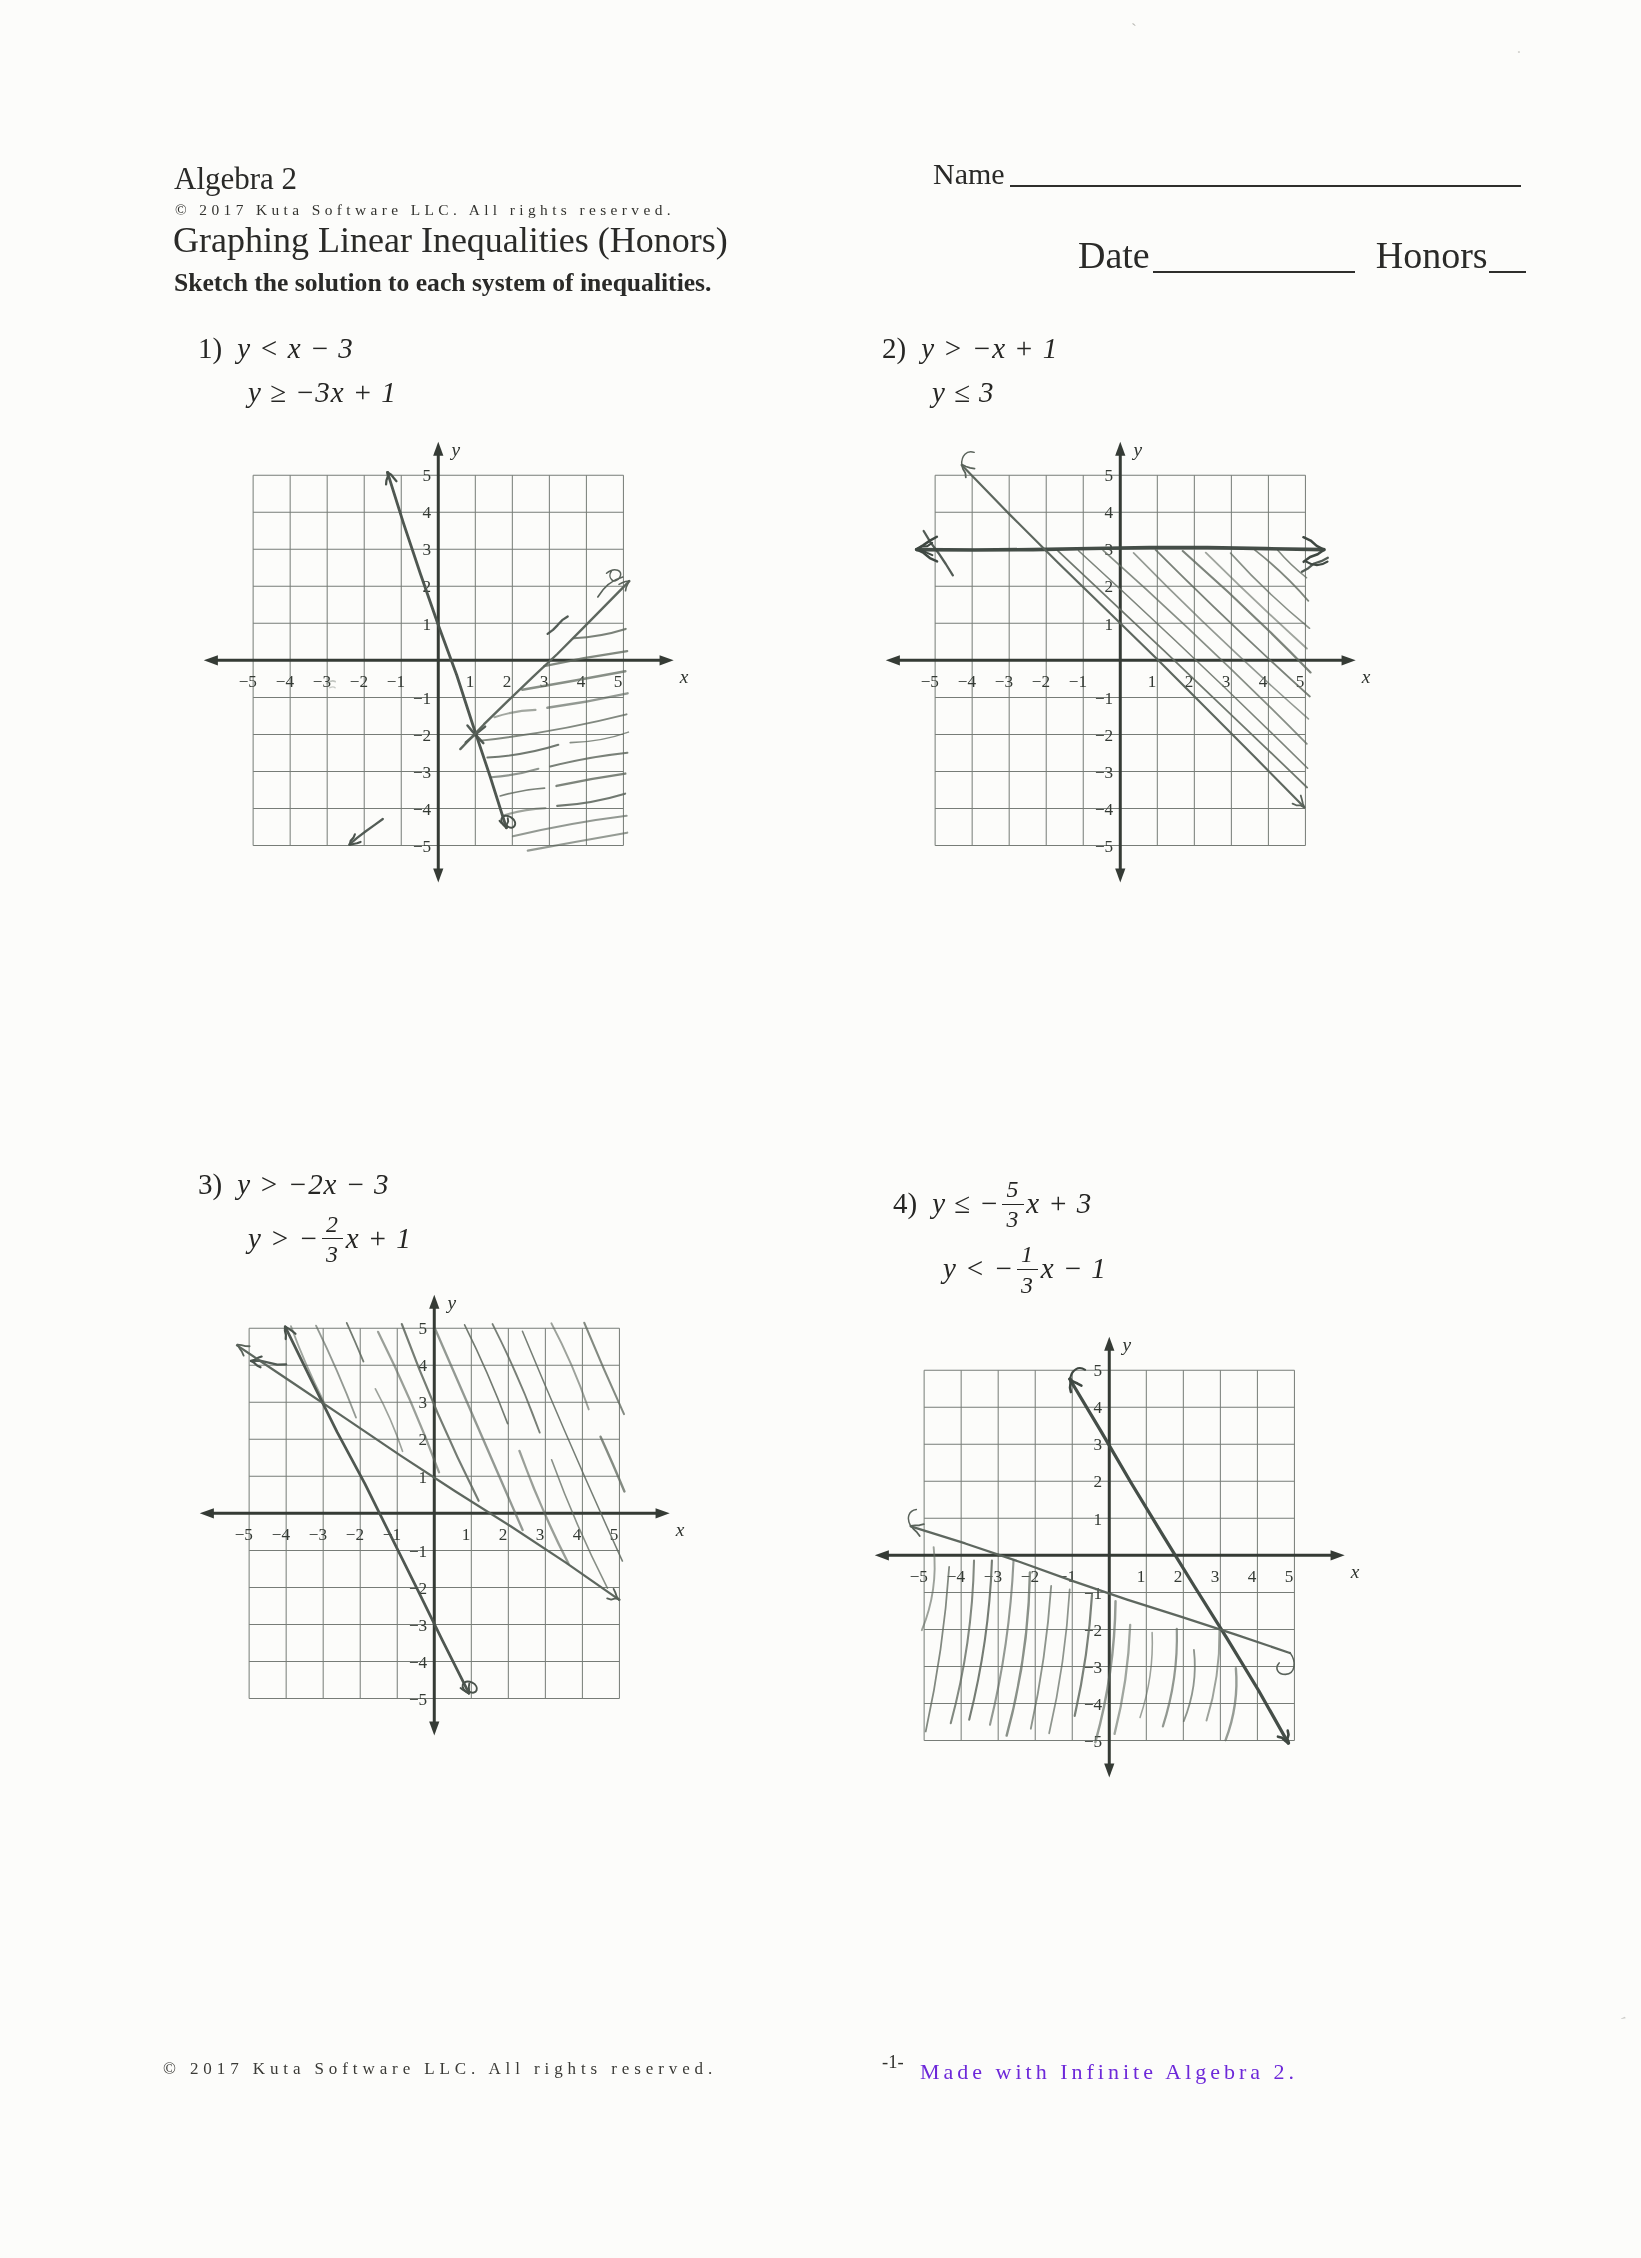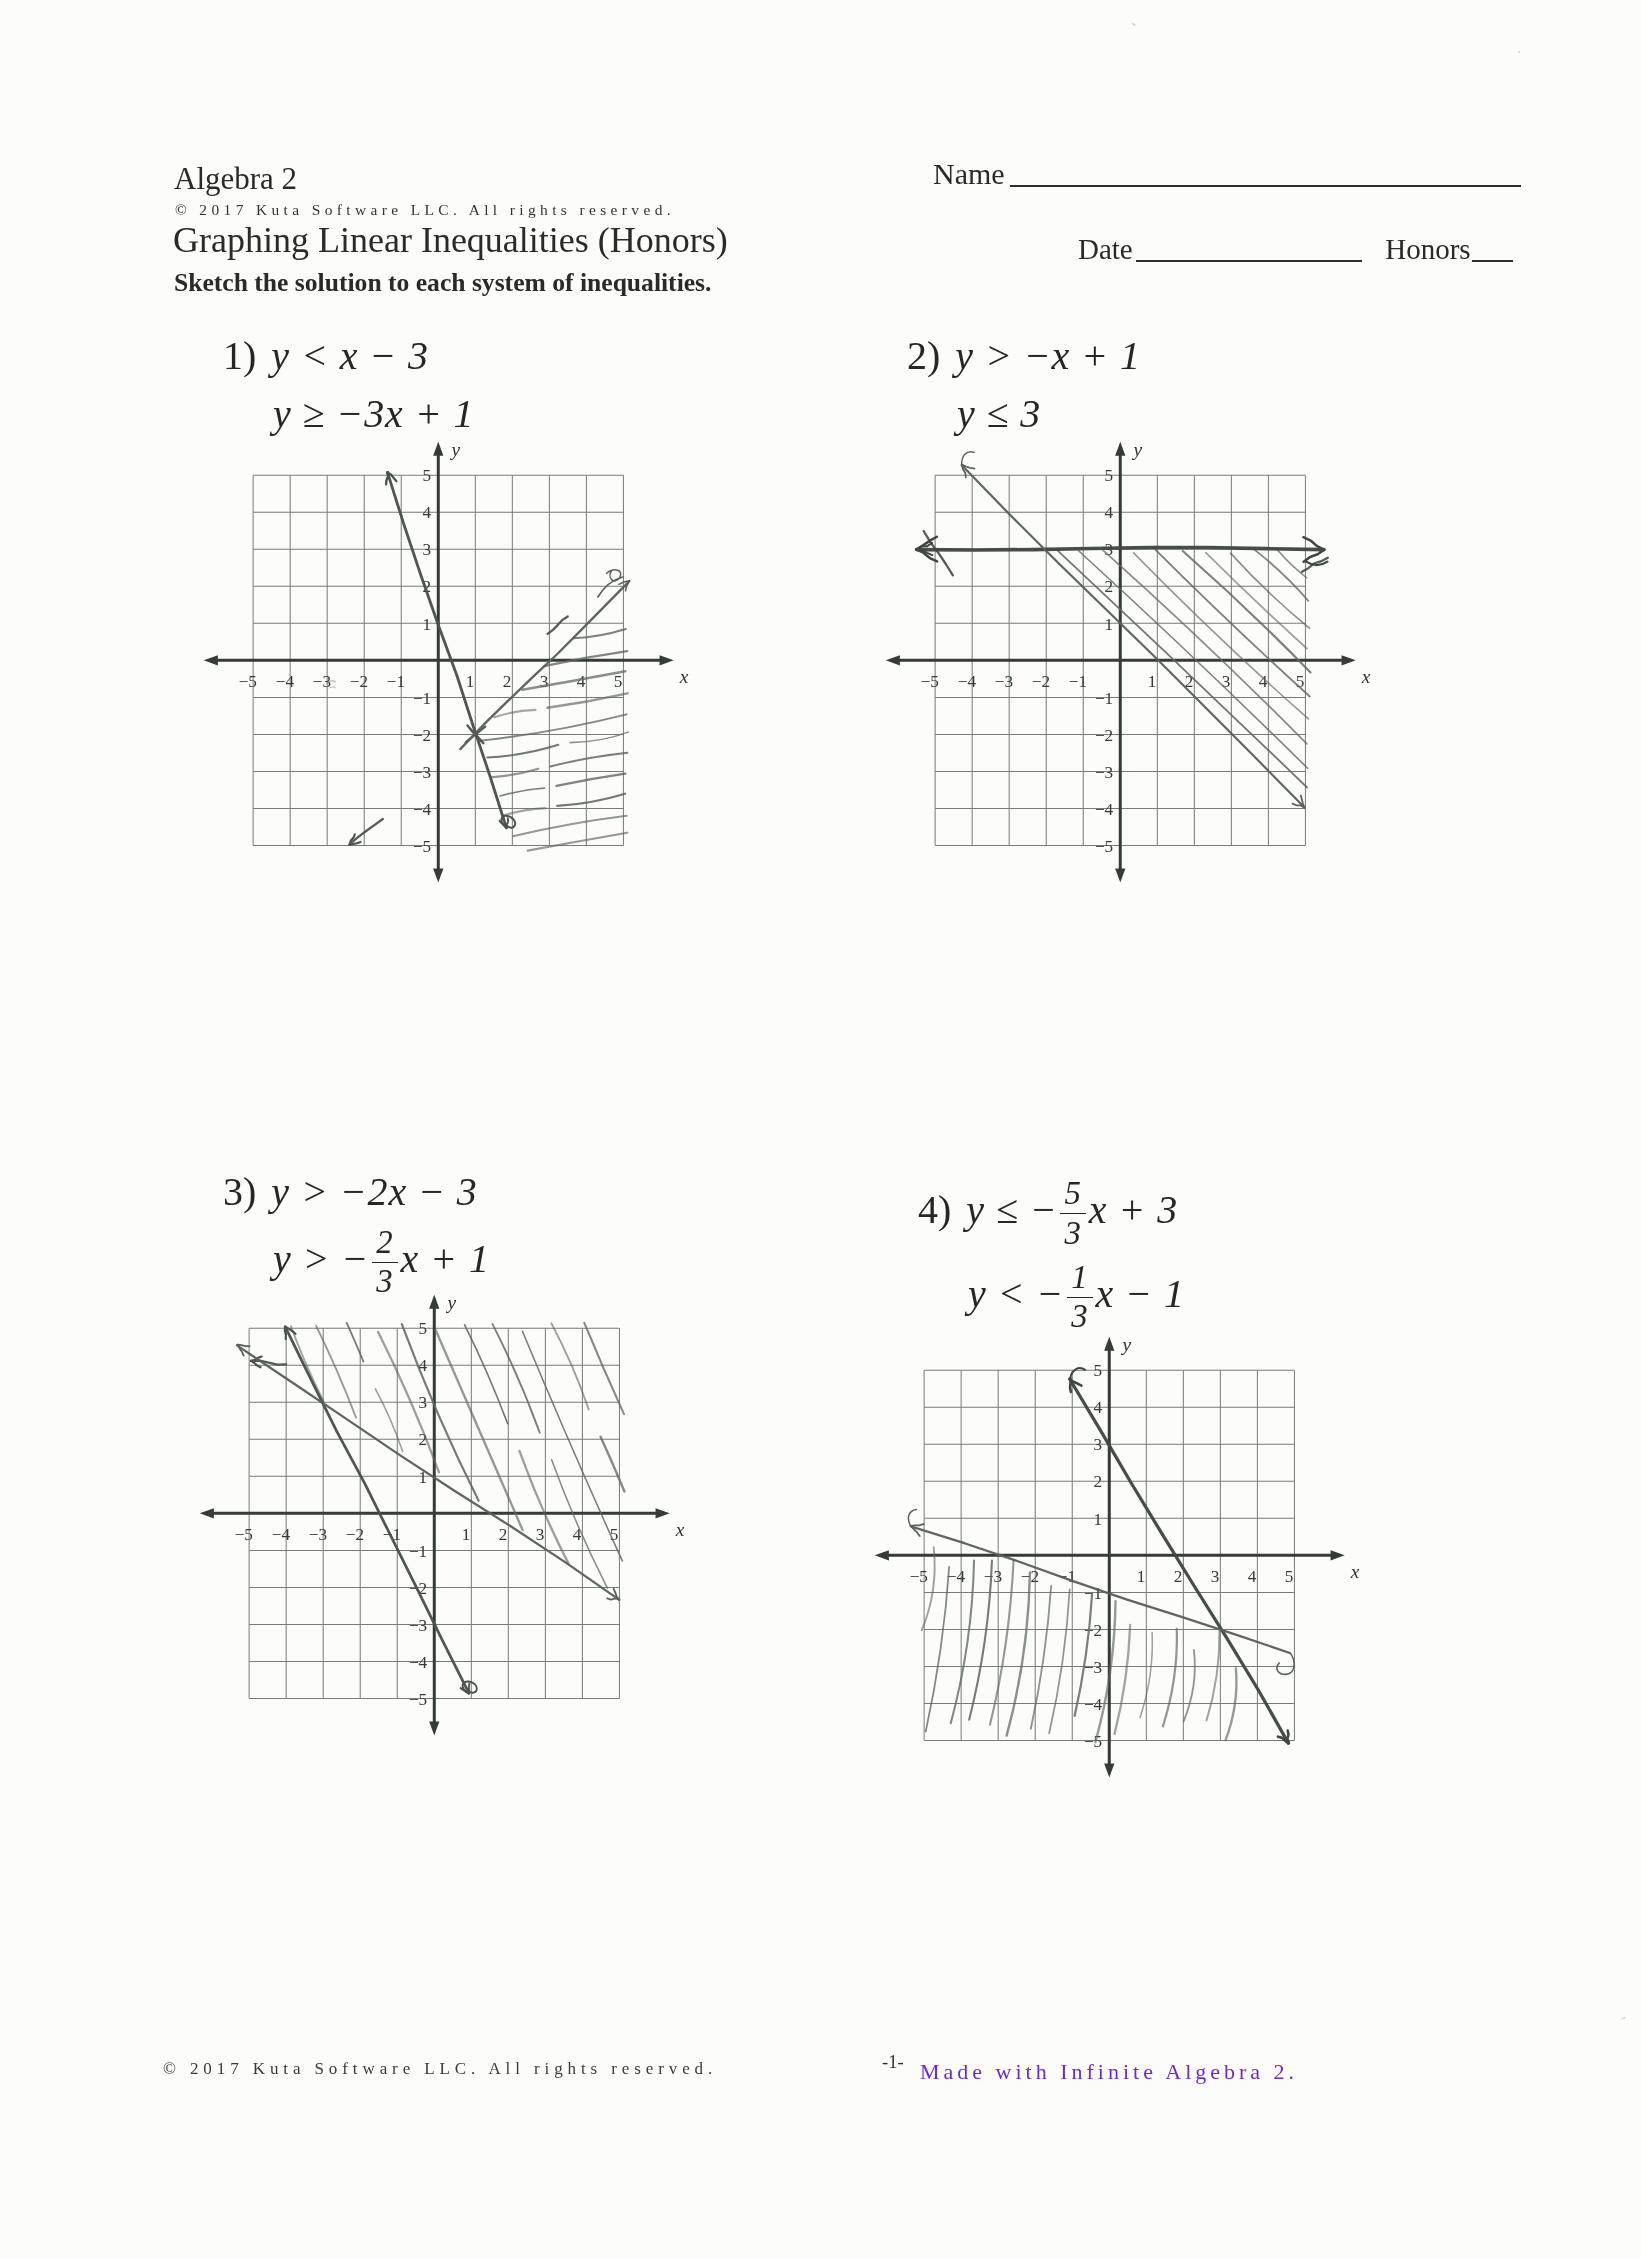--- a/index.html
+++ b/index.html
@@ -4,26 +4,26 @@
 <style>
   html,body{margin:0;padding:0;background:#e8e8e6;}
   .page{position:relative;width:1642px;height:2258px;background:#fcfcfa;color:#2a2a28;
         font-family:"Liberation Serif","DejaVu Serif",serif;overflow:hidden;}
   .course{position:absolute;left:174px;top:161px;font-size:31px;}
   .smallcopy{position:absolute;left:175px;top:201px;font-size:15.4px;letter-spacing:4.4px;
              white-space:nowrap;color:#33332f;}
   .doctitle{position:absolute;left:173px;top:219px;font-size:36px;text-align:right;}
   .nameRow{position:absolute;left:933px;top:157px;width:588px;display:flex;align-items:flex-end;font-size:30px;}
   .fill{flex:1;border-bottom:2.1px solid #2e2e2c;margin:0 0 4.4px 5.3px;height:0;}
-  .dateRow{position:absolute;left:1078px;top:233px;width:448px;display:flex;align-items:flex-end;font-size:29px;}
+  .dateRow{position:absolute;left:1078px;top:233px;width:448px;display:flex;align-items:flex-end;font-size:38px;}
   .dline{width:226px;border-bottom:2.1px solid #2e2e2c;margin:0 0 4.4px 3.5px;height:0;}
   .pspace{width:23px;}
   .pline{width:41px;border-bottom:2.1px solid #2e2e2c;margin:0 0 4.4px 1.8px;height:0;}
   .instruction{position:absolute;left:174px;top:268px;font-size:25.6px;font-weight:bold;}
-  .prob{position:absolute;font-size:40px;font-style:italic;color:#262624;margin-left:25px;}
+  .prob{position:absolute;font-size:29px;font-style:italic;color:#262624;}
   .prob .plab{font-style:normal;display:inline-block;margin-right:15px;}
   .prob .row2{margin-left:50px;margin-top:10.6px;}
   .mline{white-space:nowrap;letter-spacing:0.9px;}
   .frac{display:inline-block;text-align:center;vertical-align:-0.62em;line-height:1.02;
         margin:0 2.6px;font-size:0.82em;}
   .frac .fn{display:block;padding:0 4.4px 2.6px;border-bottom:1.9px solid currentColor;}
   .frac .fd{display:block;padding-top:2.6px;}
   #p1{left:198px;top:332px;}
   #p2{left:882px;top:332px;}
   #p3{left:198px;top:1168px;}

